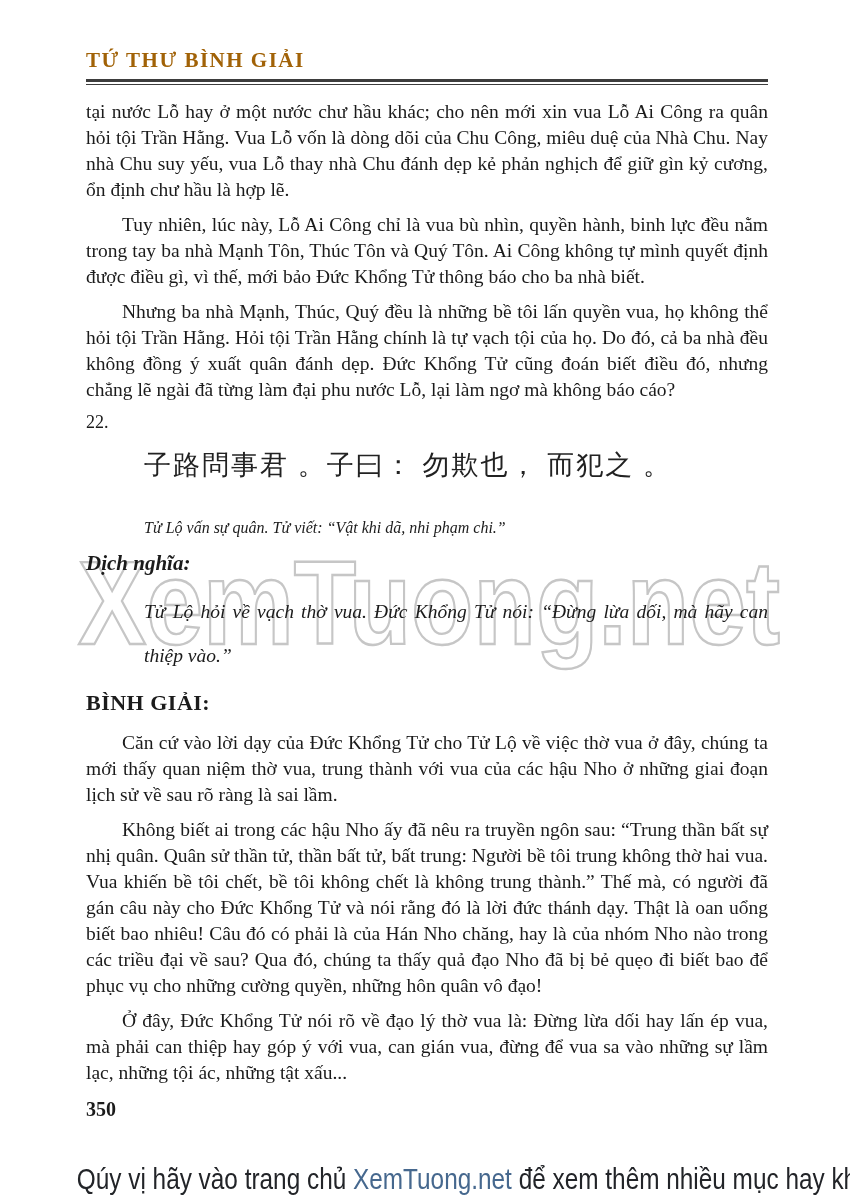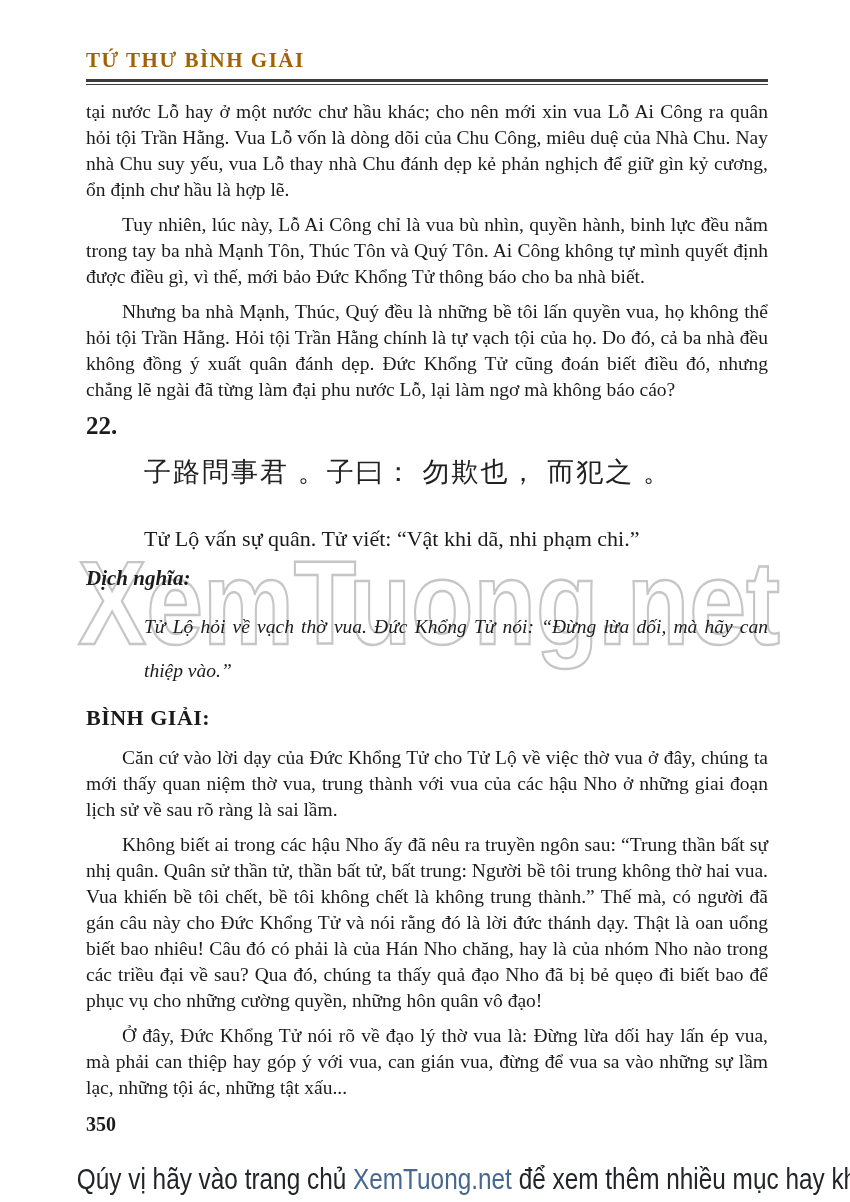--- a/index.html
+++ b/index.html
@@ -36,32 +36,33 @@
   .double-rule .thin  { height: 1px; background: #3d3d3d; margin-top: 2px; }
   p.body {
     font-size: 19.5px;
     line-height: 26px;
     text-align: justify;
     margin: 0 0 9px 0;
     text-indent: 36px;
   }
   p.body.no-indent { text-indent: 0; margin-top: 12px; }
   .section-number {
-    font-size: 25px;
-    font-weight: bold;
+    font-size: 18px;
+    font-weight: normal;
     margin: 4px 0 14px 0;
   }
   .chinese-line {
     font-size: 27px;
     margin: 0 0 36px 58px;
     letter-spacing: 2px;
     color: #222;
   }
   .translit {
-    font-size: 22px;
+    font-size: 16px;
+    font-style: italic;
     margin: 0 0 14px 58px;
   }
   .dich-nghia {
     font-size: 21px;
     font-weight: bold;
     font-style: italic;
     margin: 0 0 14px 0;
   }
   .translation {
     font-size: 19.5px;

